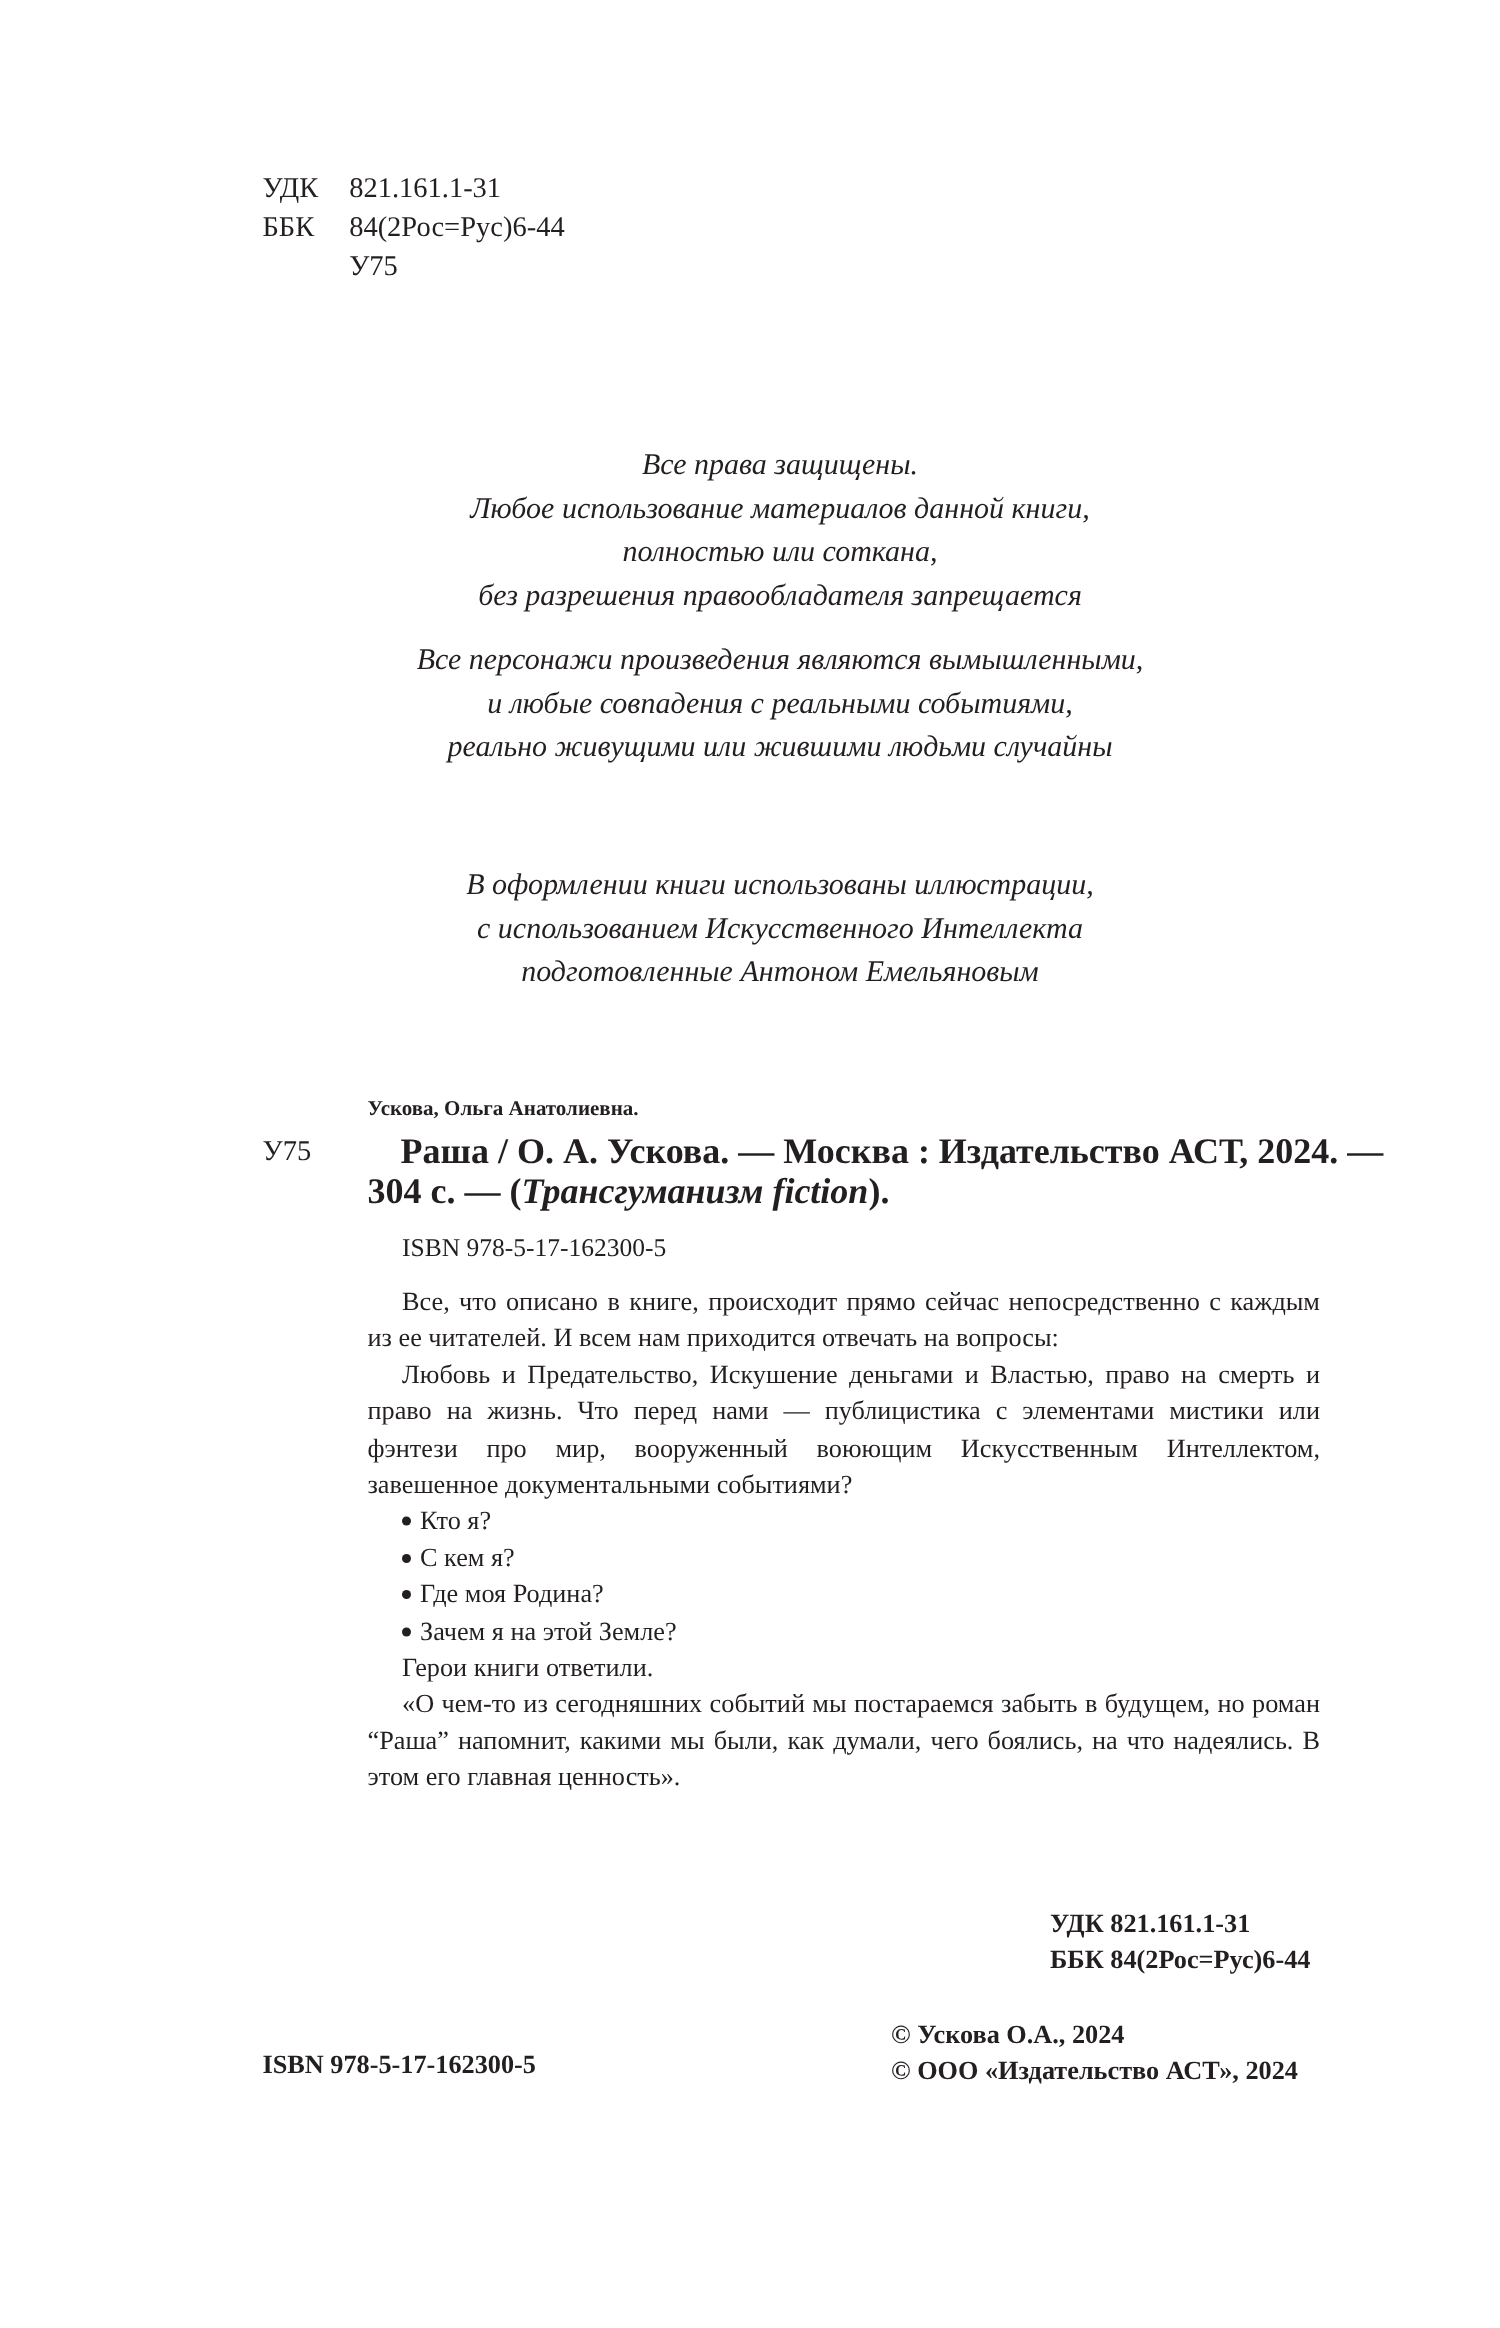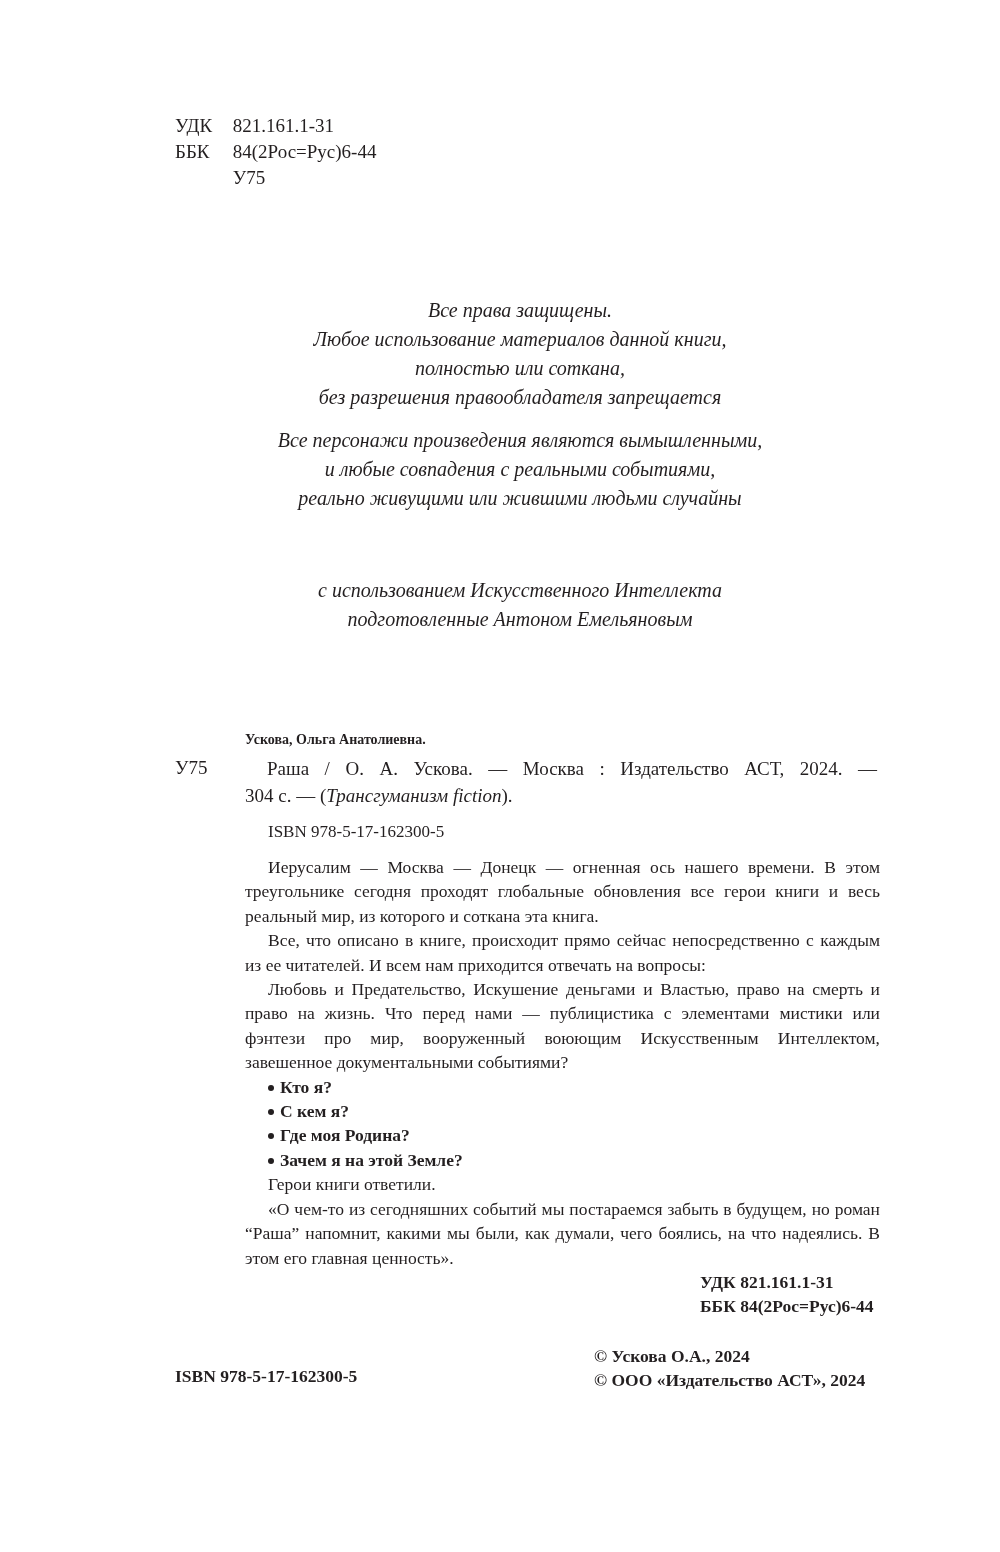--- a/index.html
+++ b/index.html
@@ -14,31 +14,31 @@
   .cls-row .k { display: inline-block; width: 53px; }
 
   
   .notice { position: absolute; left: 180px; width: 680px; text-align: center;
             font-style: italic; font-size: 20px; line-height: 29px; }
   .notice div { white-space: nowrap; }
 
   
   .author { position: absolute; left: 245px; top: 727px; font-size: 14px; font-weight: bold; line-height: 26px; white-space: nowrap; }
   .y75-left { position: absolute; left: 175px; top: 755px; font-size: 19px; line-height: 26px; }
-  .biblio { position: absolute; left: 245px; top: 755px; width: 632px; font-size: 19px; line-height: 27px; }
+  .biblio { position: absolute; left: 245px; top: 755px; width: 632px; font-size: 24px; line-height: 27px; font-weight: bold; }
   .biblio .l1 { text-indent: 22px; text-align: justify; text-align-last: justify; white-space: nowrap; }
   .biblio .l2 { white-space: nowrap; }
   .biblio .l2 i { font-style: italic; }
   .isbn-inline { position: absolute; left: 268px; top: 820px; font-size: 17px; line-height: 24px; white-space: nowrap; }
 
   
   .annot { position: absolute; left: 245px; top: 855px; width: 635px; font-size: 17.5px; line-height: 24.4px; }
   .annot p { margin: 0; text-indent: 23px; text-align: justify; }
   .annot .bullets { margin: 0; padding: 0; list-style: none; }
-  .annot .bullets li { padding-left: 23px; white-space: nowrap; font-weight: bold; }
+  .annot .bullets li { padding-left: 23px; white-space: nowrap; }
   .annot .bullets li .dot { display: inline-block; width: 6px; height: 6px; background: #231f20; border-radius: 50%; margin-right: 6px; vertical-align: middle; position: relative; top: -1px; }
   .annot .plain { text-indent: 23px; margin: 0; }
 
   .cls-right { position: absolute; right: 122px; font-size: 17.5px; font-weight: bold; line-height: 24px; white-space: nowrap; text-align: left; }
 
   .footer-isbn { position: absolute; left: 175px; top: 1366px; font-size: 17.5px; font-weight: bold; white-space: nowrap; }
   .copyright { position: absolute; left: 594px; font-size: 17.5px; font-weight: bold; white-space: nowrap; line-height: 24px; }
 </style>
 </head>
 <body>
@@ -63,34 +63,34 @@
   <div>без разрешения правообладателя запрещается</div>
 </div>
 
 <div class="notice" style="top:426px;">
   <div>Все персонажи произведения являются вымышленными,</div>
   <div>и любые совпадения с реальными событиями,</div>
   <div>реально живущими или жившими людьми случайны</div>
 </div>
 
 <div class="notice" style="top:576px;">
+  <div>В оформлении книги использованы иллюстрации,</div>
   <div>с использованием Искусственного Интеллекта</div>
   <div>подготовленные Антоном Емельяновым</div>
 </div>
 
 <div class="author">Ускова, Ольга Анатолиевна.</div>
 <div class="y75-left">У75</div>
 <div class="biblio">
   <div class="l1">Раша / О. А. Ускова. — Москва : Издательство АСТ, 2024. —</div>
   <div class="l2"><span>304 с. — (</span><i>Трансгуманизм fiction</i><span>).</span></div>
 </div>
 <div class="isbn-inline">ISBN 978-5-17-162300-5</div>
 
 <div class="annot">
-  <p>Иерусалим — Москва — Донецк — огненная ось нашего времени. В этом треугольнике сегодня проходят глобальные обновления все герои книги и весь реальный мир, из которого и соткана эта книга.</p>
   <p>Все, что описано в книге, происходит прямо сейчас непосредственно с каждым из ее читателей. И всем нам приходится отвечать на вопросы:</p>
   <p>Любовь и Предательство, Искушение деньгами и Властью, право на смерть и право на жизнь. Что перед нами — публицистика с элементами мистики или фэнтези про мир, вооруженный воюющим Искусственным Интеллектом, завешенное документальными событиями?</p>
   <ul class="bullets">
     <li><span class="dot"></span><span>Кто я?</span></li>
     <li><span class="dot"></span><span>С кем я?</span></li>
     <li><span class="dot"></span><span>Где моя Родина?</span></li>
     <li><span class="dot"></span><span>Зачем я на этой Земле?</span></li>
   </ul>
   <p class="plain">Герои книги ответили.</p>
   <p>«О чем-то из сегодняшних событий мы постараемся забыть в будущем, но роман “Раша” напомнит, какими мы были, как думали, чего боялись, на что надеялись. В этом его главная ценность».</p>

